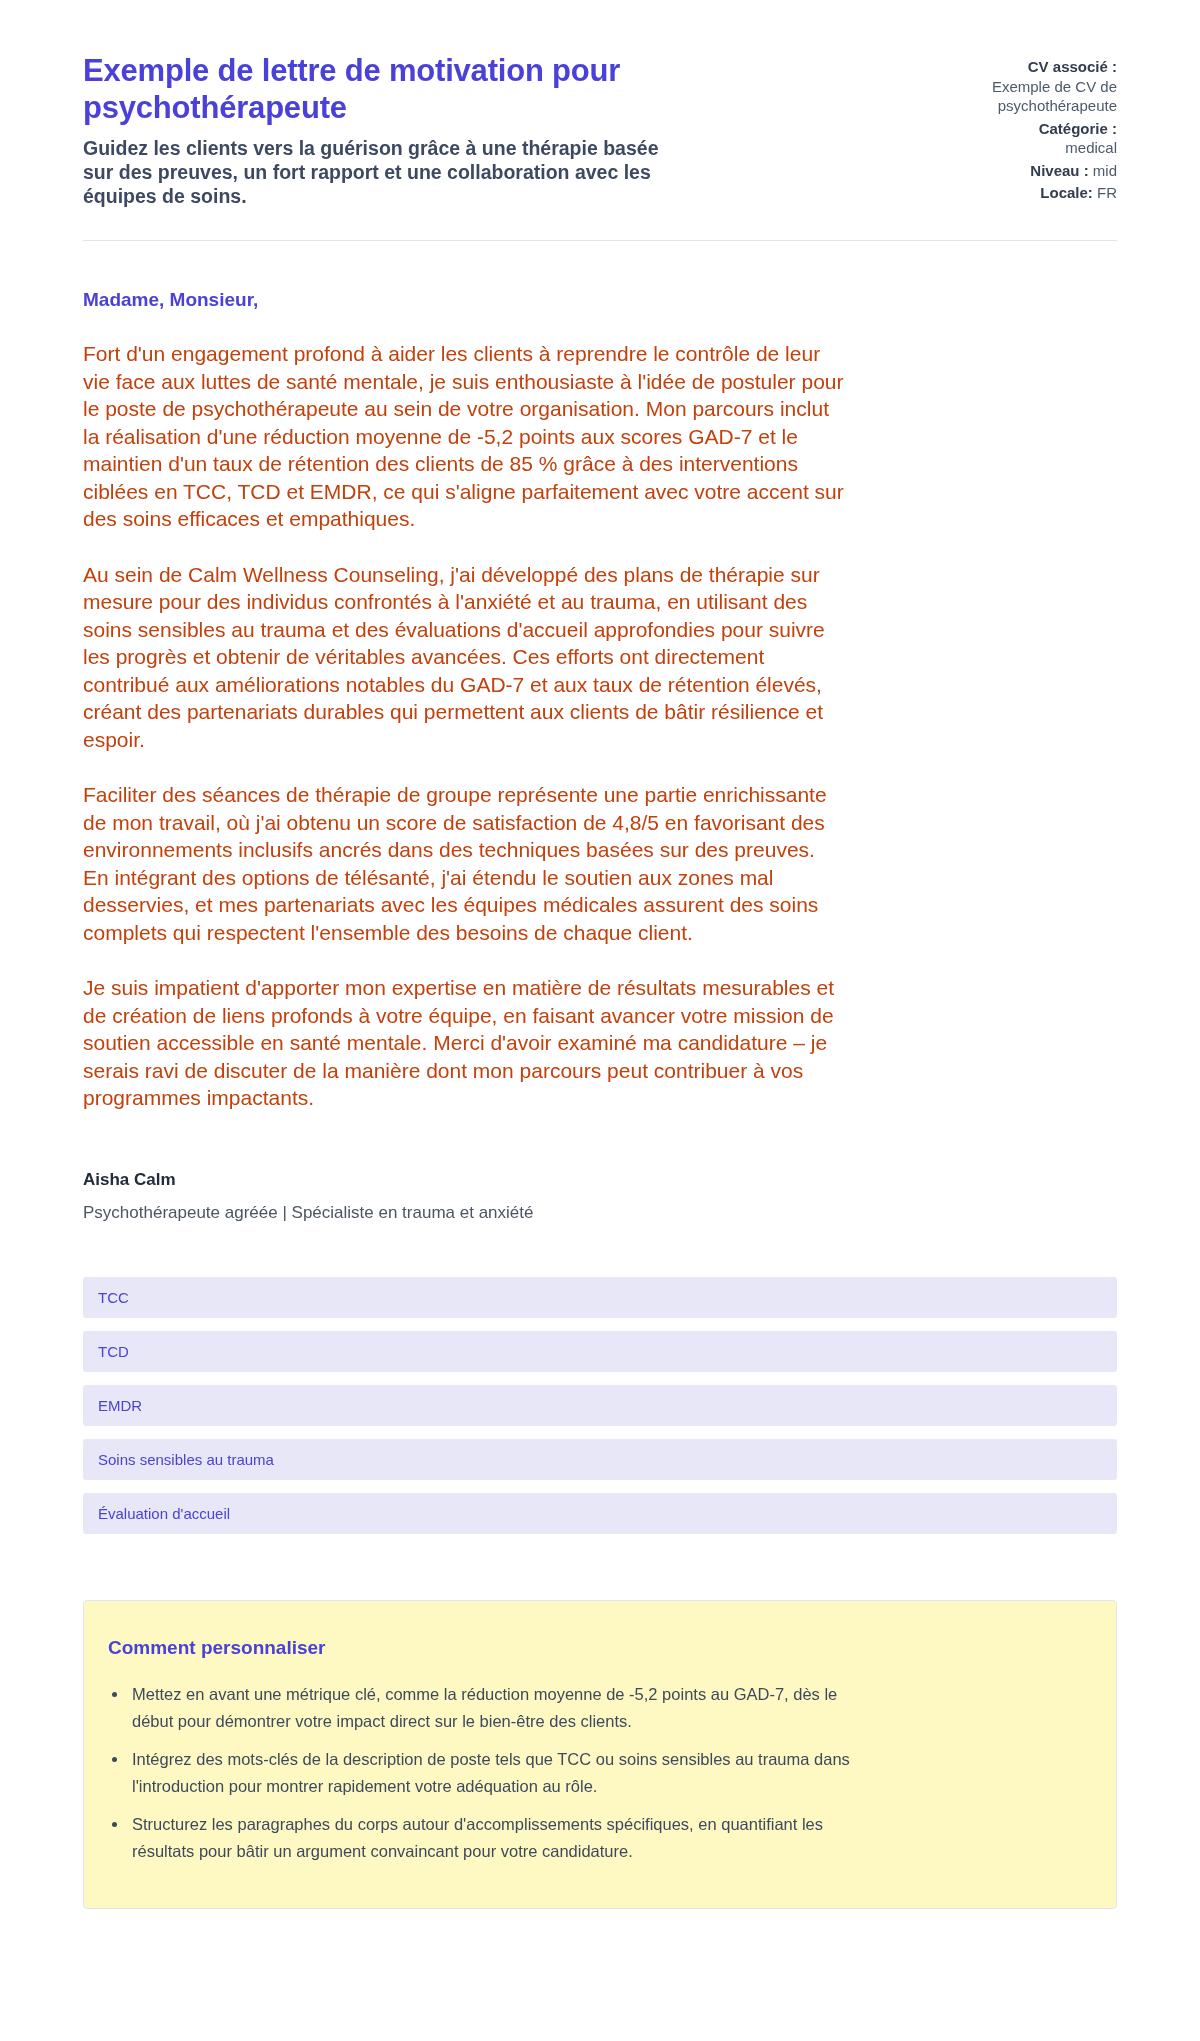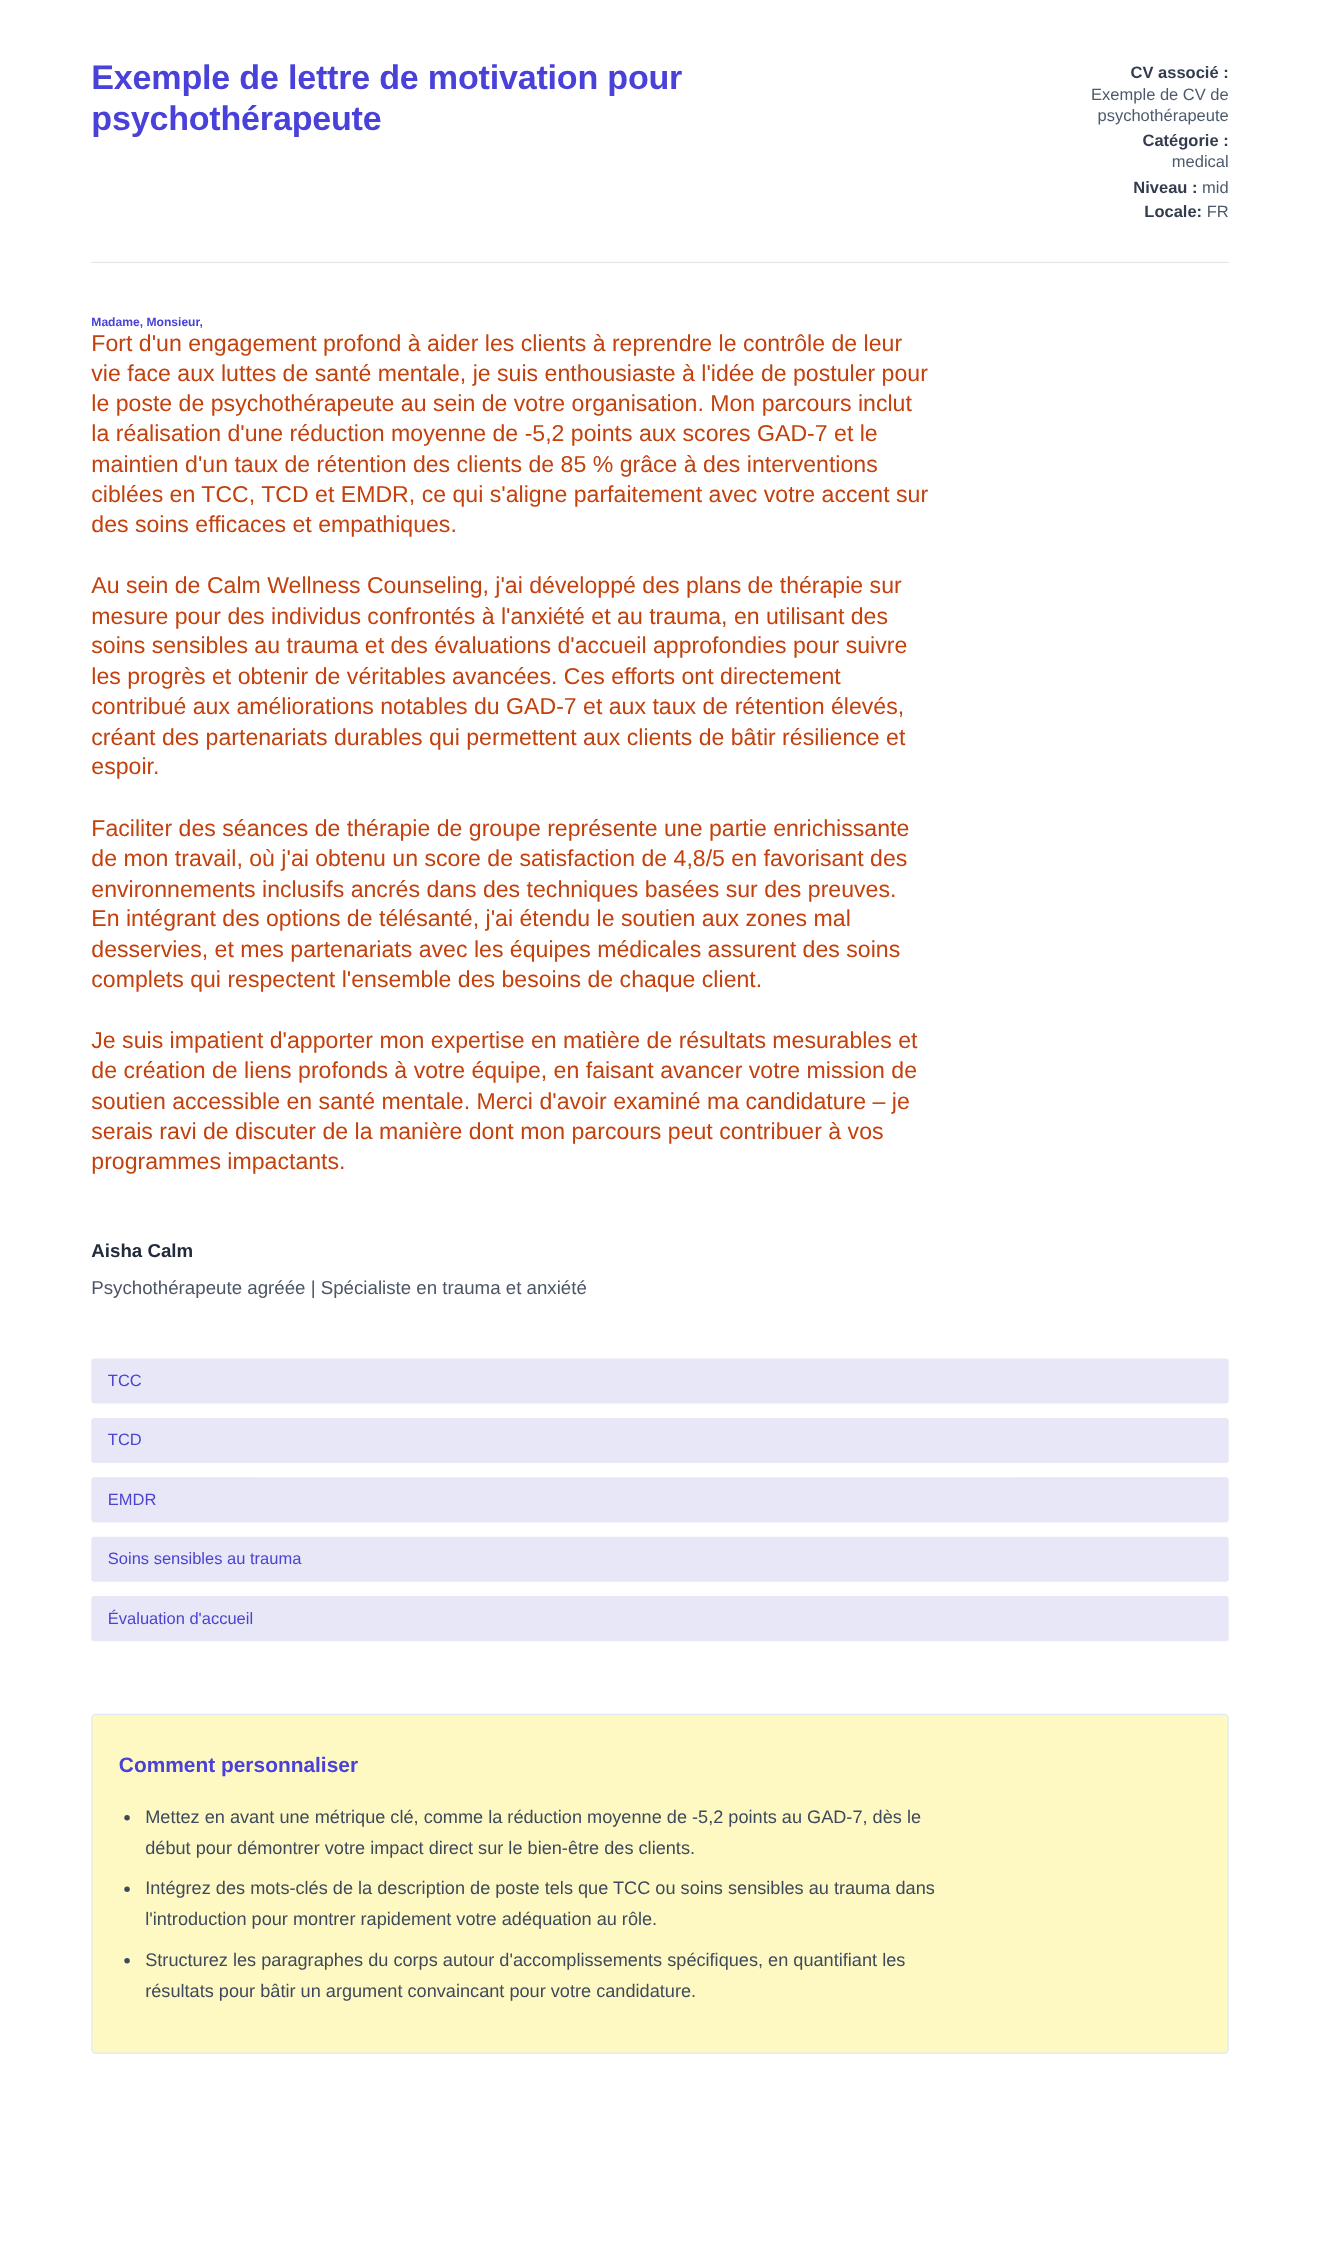--- a/index.html
+++ b/index.html
@@ -55,23 +55,24 @@
   
   .divider {
     border: none;
     border-top: 1px solid #e4e4e6;
     margin-top: 32px;
   }
 
   
   .letter { margin-top: 48px; }
   .greeting {
-    font-size: 11px;
+    font-size: 19px;
     font-weight: bold;
     color: #4a41d8;
+    margin-bottom: 29px;
   }
   .para {
     font-size: 21px;
     line-height: 27.5px;
     color: #c2410c;
     max-width: 762px;
     margin-bottom: 28px;
   }
   .signature { margin-top: 58px; }
   .sig-name {
@@ -134,20 +135,21 @@
   .tip:last-child { margin-bottom: 0; }
 </style>
 </head>
 <body>
 
 <div class="page">
 
   <header class="header">
     <div class="header-left">
       <h1 class="page-title">Exemple de lettre de motivation pour psychothérapeute</h1>
+      <p class="subtitle">Guidez les clients vers la guérison grâce à une thérapie basée sur des preuves, un fort rapport et une collaboration avec les équipes de soins.</p>
     </div>
     <aside class="header-meta">
 
         <div class="meta-item">
           <span class="meta-label">CV associé :</span>
           <span class="meta-value">Exemple de CV de psychothérapeute</span>
         </div>
 
         <div class="meta-item">
           <span class="meta-label">Catégorie :</span>

